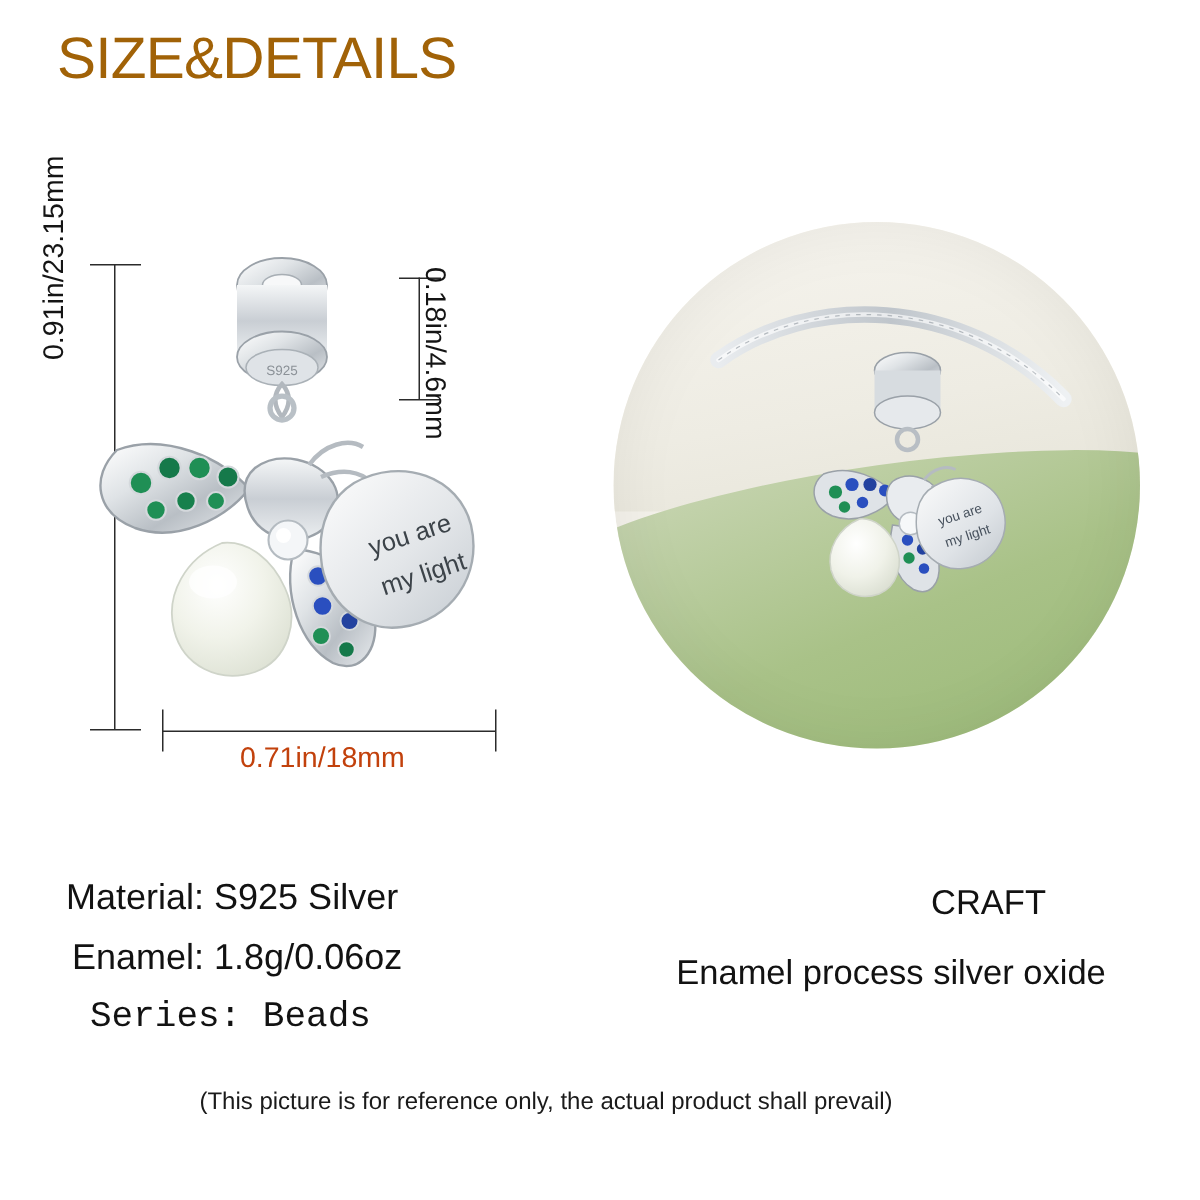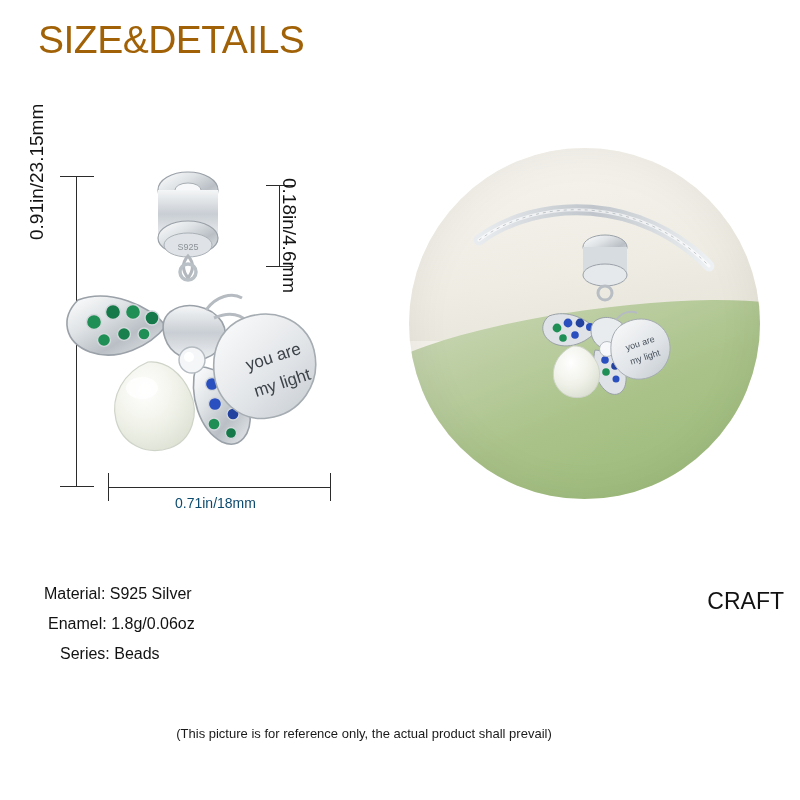--- a/index.html
+++ b/index.html
@@ -126,24 +126,23 @@
     left: 330px;
     top: 473px;
     width: 1px;
     height: 28px;
     background: #2b2b2b;
   }
   .h-label {
     position: absolute;
     left: 160px;
     top: 495px;
-    font-size: 14px;
-    color: #0c4a6e;
-    white-space: nowrap;
-    margin-left: 15px;
+    font-size: 19px;
+    color: #c2410c;
+    white-space: nowrap;
   }
 
   
   .photo {
     position: absolute;
     left: 409px;
     top: 148px;
     width: 351px;
     height: 351px;
     border-radius: 50%;
@@ -174,56 +173,56 @@
   }
 
   
   .specs {
     position: absolute;
     left: 44px;
     top: 585px;
     width: 330px;
   }
   .spec-line {
-    font-size: 16px;
+    font-size: 24px;
     color: #121212;
     margin-bottom: 12px;
     white-space: nowrap;
   }
   .spec-line.indent1 { margin-left: 0px; }
   .spec-line.indent2 { margin-left: 4px; }
-  .spec-line.indent3 { margin-left: 16px; }
+  .spec-line.indent3 { margin-left: 16px; font-family: Liberation Mono, monospace; }
 
   .craft {
     position: absolute;
     left: 404px;
     top: 588px;
     width: 380px;
-    text-align: right;
+    text-align: center;
   }
   .craft-title {
     font-size: 23px;
     color: #121212;
     margin-left: 130px;
     margin-bottom: 20px;
     white-space: nowrap;
   }
   .craft-text {
     font-size: 23px;
     color: #121212;
     white-space: nowrap;
   }
 
   .disclaimer {
     position: absolute;
     left: 0;
     top: 726px;
     width: 728px;
     text-align: center;
-    font-size: 13px;
+    font-size: 16px;
     color: #1a1a1a;
   }
 
   
   .charm-svg { position: absolute; left: 0; top: 0; }
 </style>
 </head>
 <body>
 
 <div class="page">
@@ -393,17 +392,18 @@
   </div>
 
   <div class="specs">
     <div class="spec-line indent1">Material:  S925 Silver</div>
     <div class="spec-line indent2">Enamel: 1.8g/0.06oz</div>
     <div class="spec-line indent3">Series:  Beads</div>
   </div>
 
   <div class="craft">
     <div class="craft-title">CRAFT</div>
+    <div class="craft-text">Enamel process silver oxide</div>
   </div>
 
   <div class="disclaimer">(This picture is for reference only, the actual product shall prevail)</div>
 
 </div>
 
 </body></html>

